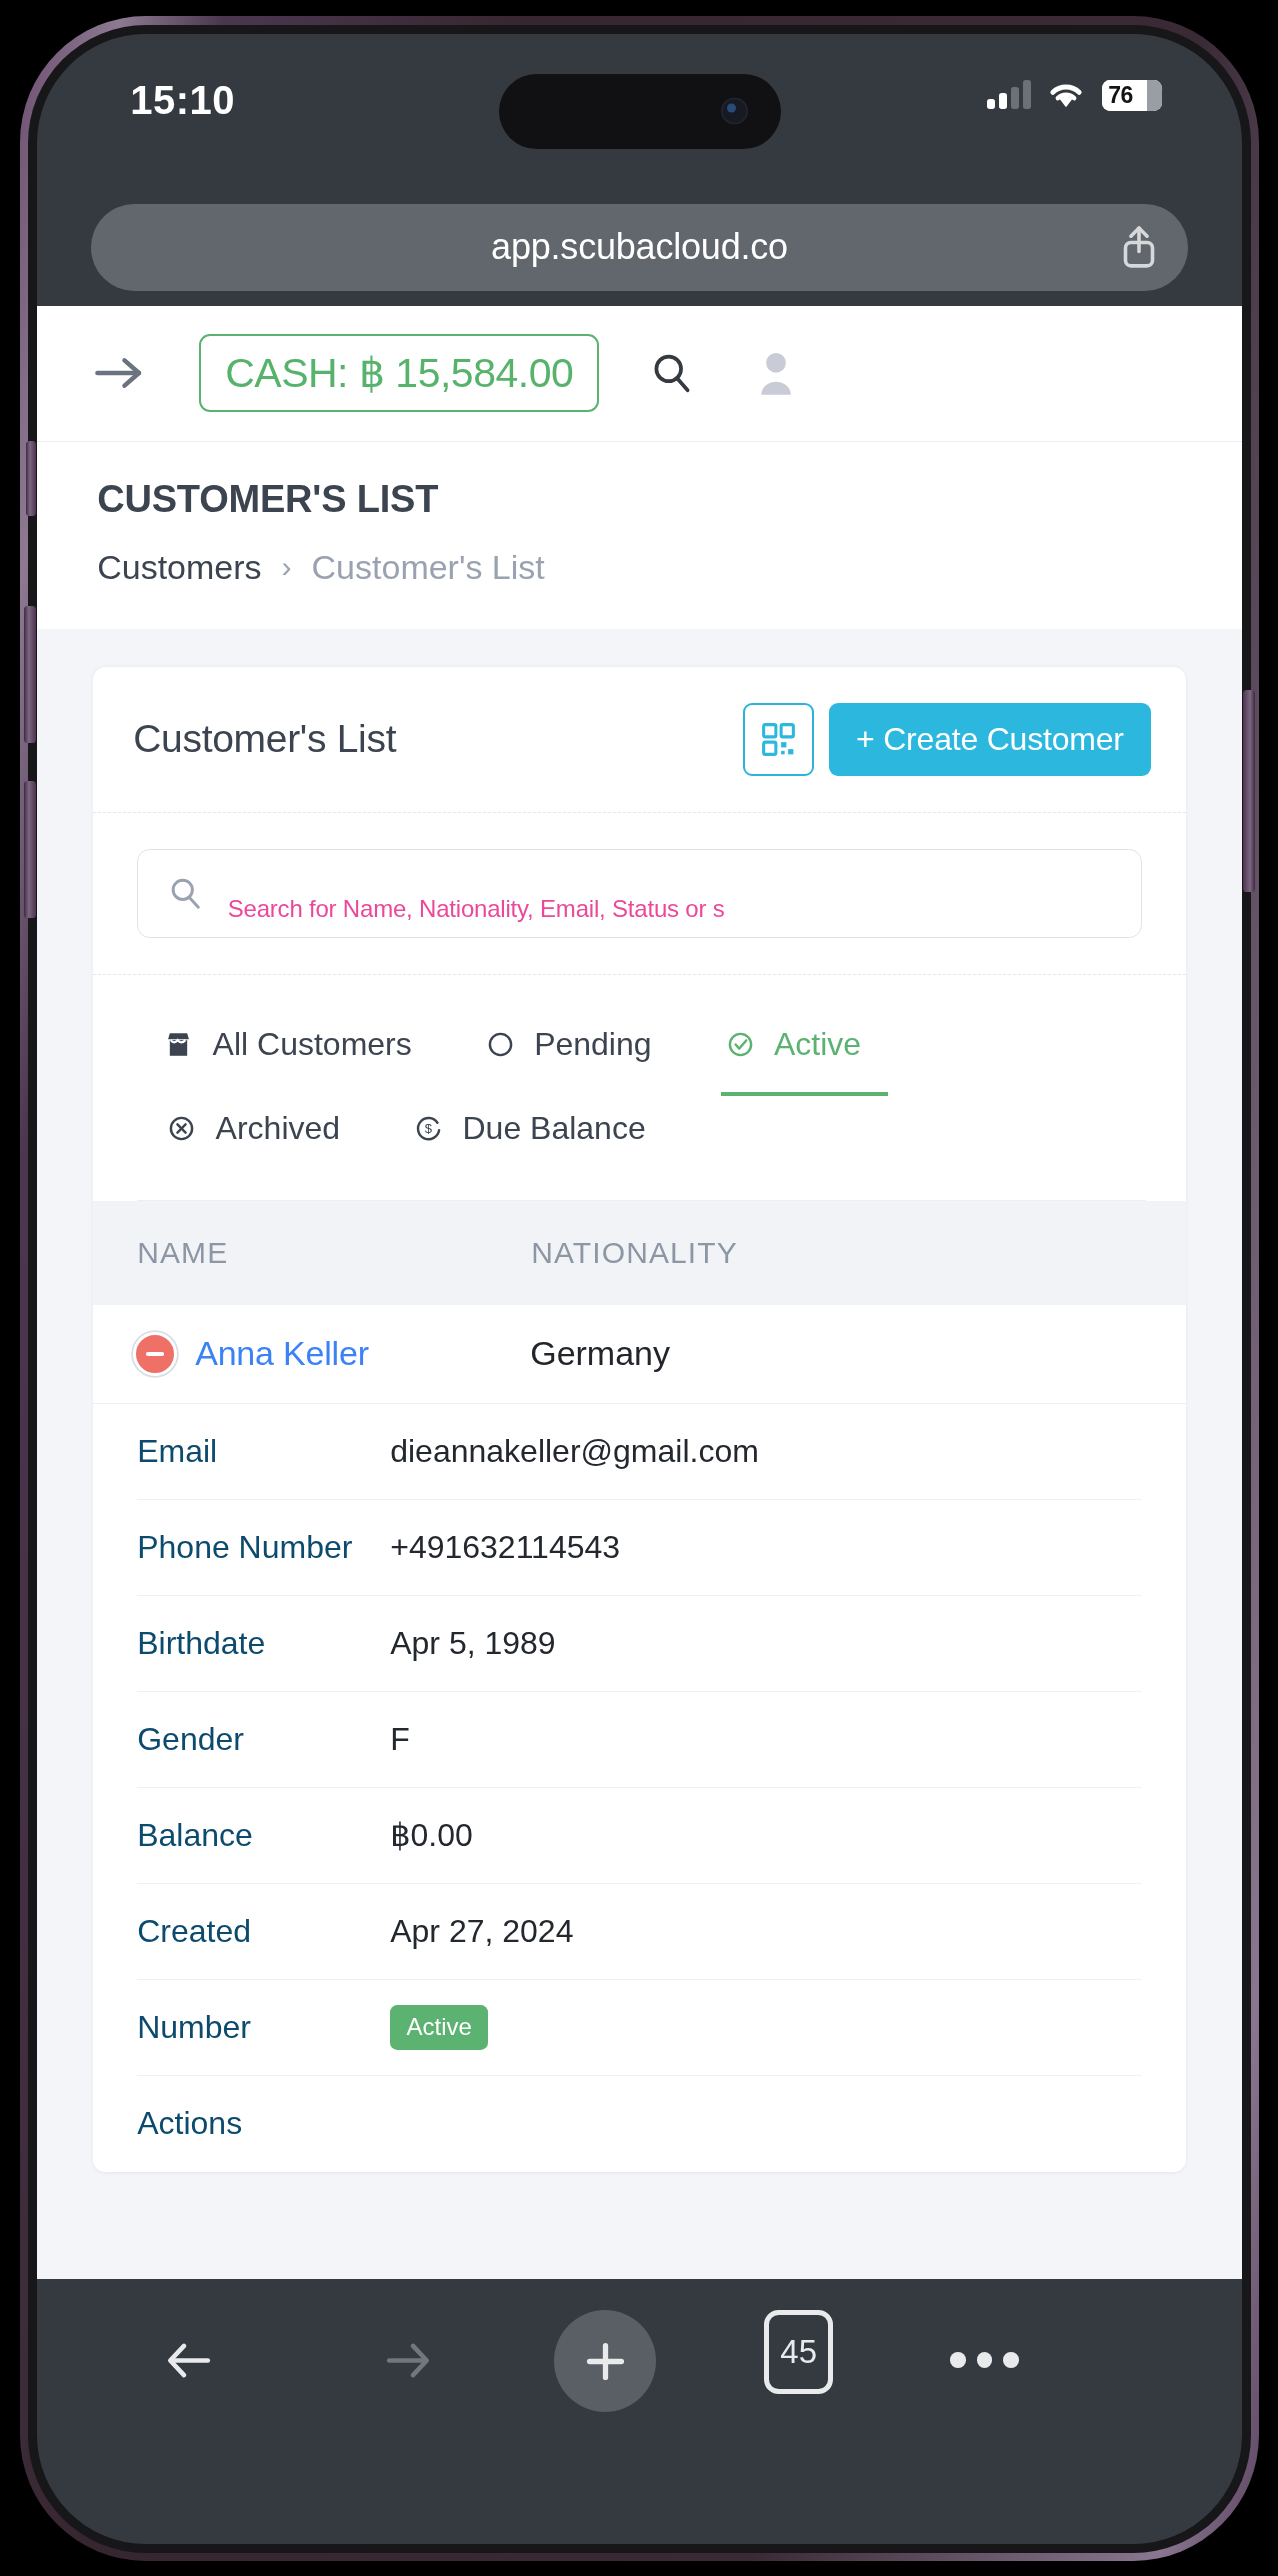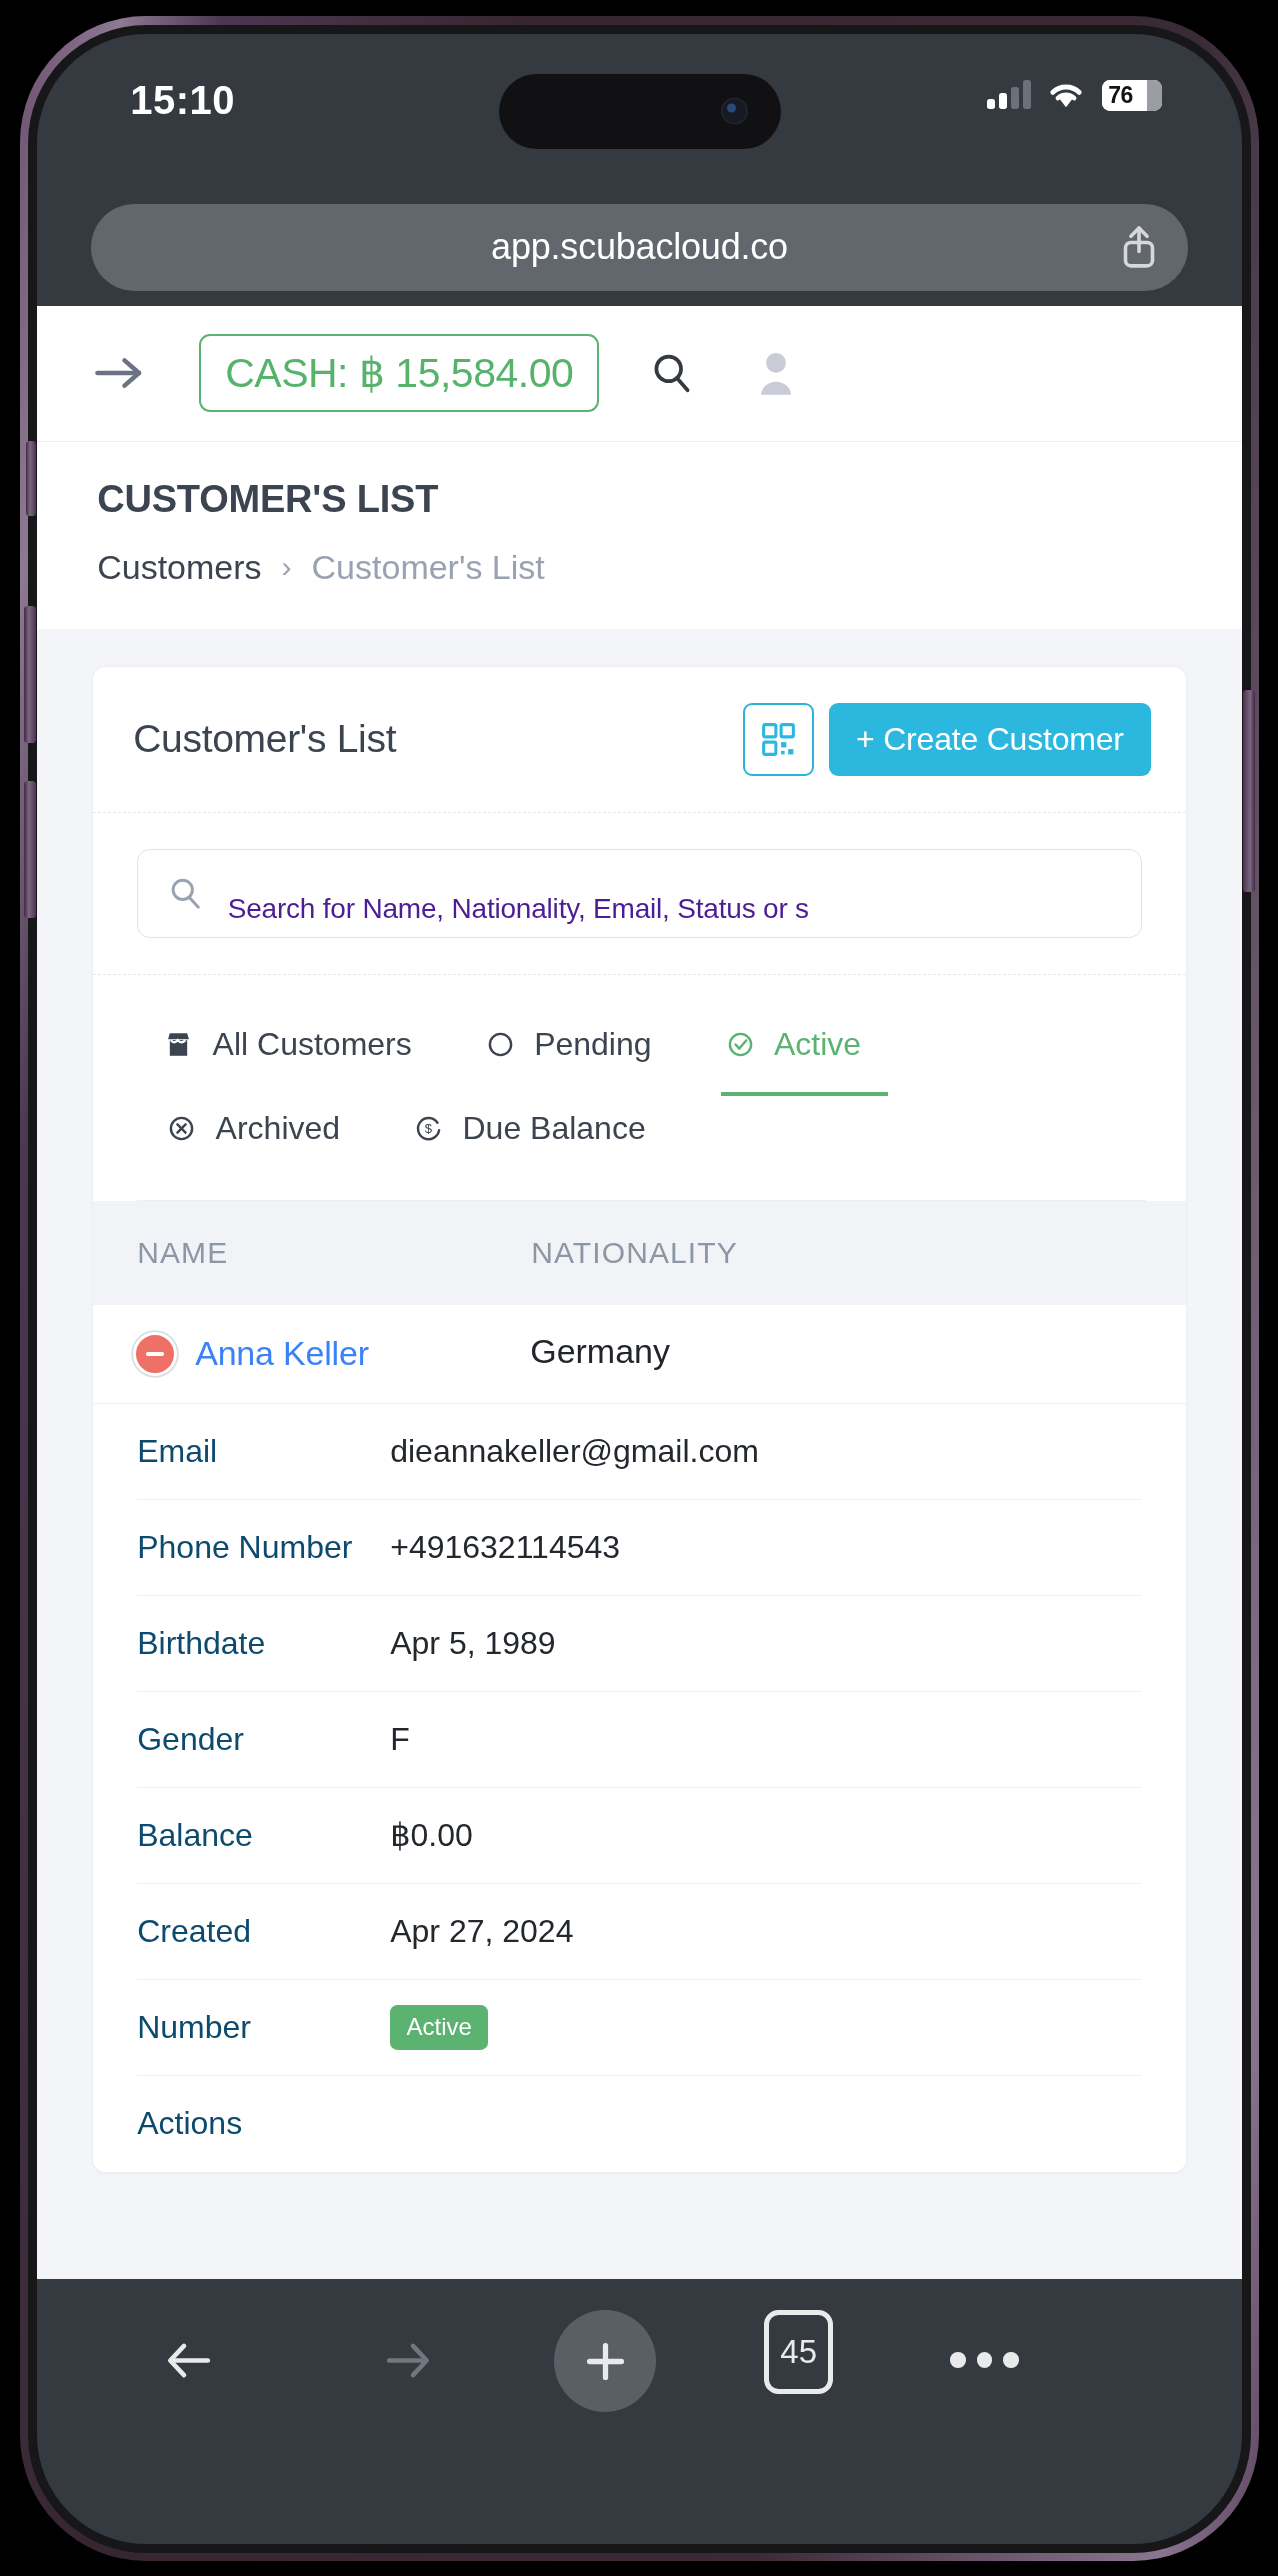--- a/index.html
+++ b/index.html
@@ -319,22 +319,22 @@
     border-radius: 12.8px;
     display: flex;
     align-items: center;
     padding: 0 31px;
     gap: 25.5px;
     overflow: hidden;
     background: #ffffff;
   }
   #search-icon-inner { width: 33px; height: 33px; flex-shrink: 0; }
   #search-placeholder {
-    color: #4c1d95;
-    font-size: 28px;
+    color: #ec4899;
+    font-size: 24px;
     white-space: nowrap;
     letter-spacing: -0.2px;
     margin-top: 32px;
   }
 
   
   #tabs-section {
     border-top: 1.8px dashed #e4e7ee;
     padding: 33px 40px 0 44px;
   }
@@ -381,20 +381,21 @@
   }
   #table-head .th {
     color: #8d96a4;
     font-size: 30px;
     letter-spacing: 1.1px;
   }
   #th-name { width: 394px; }
 
   #table-row-main {
     display: flex;
+    align-items: center;
     padding: 27px 0 27px 40px;
     background: #ffffff;
     border-bottom: 0.9px solid #edeff3;
   }
   #row-name-cell {
     width: 397px;
     display: flex;
     align-items: center;
     gap: 18px;
   }

